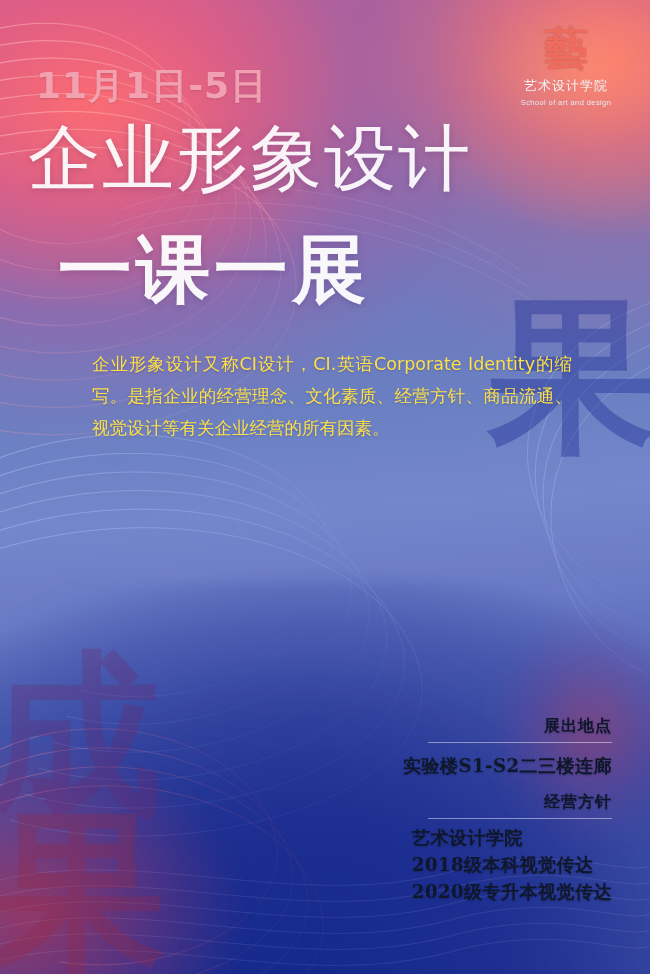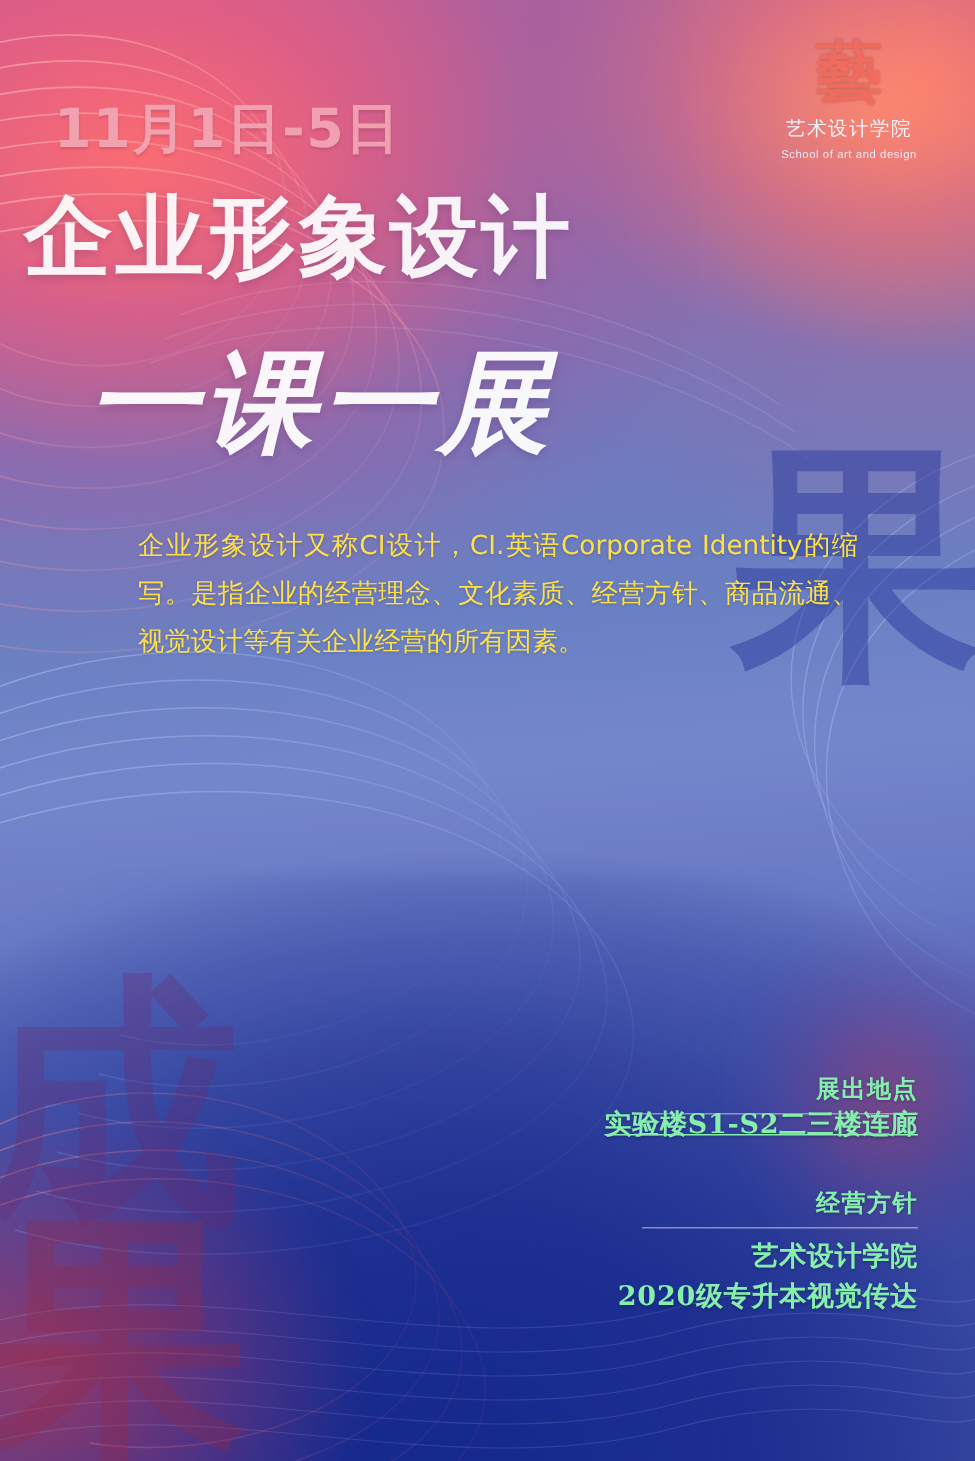--- a/index.html
+++ b/index.html
@@ -150,44 +150,43 @@
     font-size: 36px;
     font-weight: 700;
     letter-spacing: 1px;
     color: #f2a6b4;
     opacity: 0.92;
     text-shadow: 0 1px 2px rgba(120,40,70,0.25);
     text-align: right;
   }
   .title-1 {
     position: absolute;
-    left: 16px;
+    left: 28px;
     top: 112px;
     font-family: "DejaVu Sans", "Liberation Sans", sans-serif;
-    font-size: 59px;
-    font-weight: 700;
+    font-size: 72px;
+    font-weight: 400;
     letter-spacing: 2px;
     line-height: 92px;
     color: rgba(255,255,255,0.93);
     text-shadow: 0 2px 6px rgba(60,30,90,0.22);
     white-space: nowrap;
   }
   .title-2 {
     position: absolute;
     left: 58px;
     top: 230px;
     font-family: "DejaVu Sans", "Liberation Sans", sans-serif;
     font-size: 74px;
     font-weight: 700;
     letter-spacing: 4px;
     line-height: 78px;
     color: rgba(255,255,255,0.95);
     text-shadow: 0 2px 6px rgba(60,30,90,0.22);
     white-space: nowrap;
-    font-style: italic;
   }
 
   
   .para {
     position: absolute;
     left: 92px;
     width: 480px;
     font-family: "DejaVu Sans", "Liberation Sans", sans-serif;
     font-size: 17.5px;
     line-height: 32px;
@@ -195,22 +194,22 @@
     text-shadow: 0 1px 2px rgba(30,30,80,0.25);
     text-align: justify;
   }
   .para-1 { top: 348px; }
   .para-2 { top: 480px; }
 
   
   .info {
     position: absolute;
     right: 38px;
-    text-align: right;
-    color: #86efac;
+    text-align: left;
+    color: #0f172a;
   }
   .info-title {
     font-family: "DejaVu Sans", "Liberation Sans", sans-serif;
     font-size: 16px;
     font-weight: 700;
     letter-spacing: 1px;
     line-height: 24px;
     text-shadow: 0 1px 2px rgba(20,25,70,0.4);
   }
   .info-line {
@@ -326,26 +325,27 @@
   <div class="date">11月1日-5日</div>
   <div class="title-1">企业形象设计</div>
   <div class="title-2">一课一展</div>
 
   <div class="para para-1">企业形象设计又称CI设计，CI.英语Corporate Identity的缩写。是指企业的经营理念、文化素质、经营方针、商品流通、视觉设计等有关企业经营的所有因素。</div>
 
   <div class="info info-venue">
     <div class="info-title">展出地点</div>
   </div>
   <div class="divider divider-1"></div>
-  <div class="info" style="top:736px;text-decoration:underline;">
+  <div class="info" style="top:752px;">
     <div class="info-line">实验楼S1-S2二三楼连廊</div>
   </div>
 
   <div class="info info-audience">
     <div class="info-title">经营方针</div>
   </div>
   <div class="divider divider-2"></div>
   <div class="info" style="top:824px;">
     <div class="info-line">艺术设计学院</div>
+    <div class="info-line">2018级本科视觉传达</div>
     <div class="info-line">2020级专升本视觉传达</div>
   </div>
 
 </div>
 
 </body></html>

